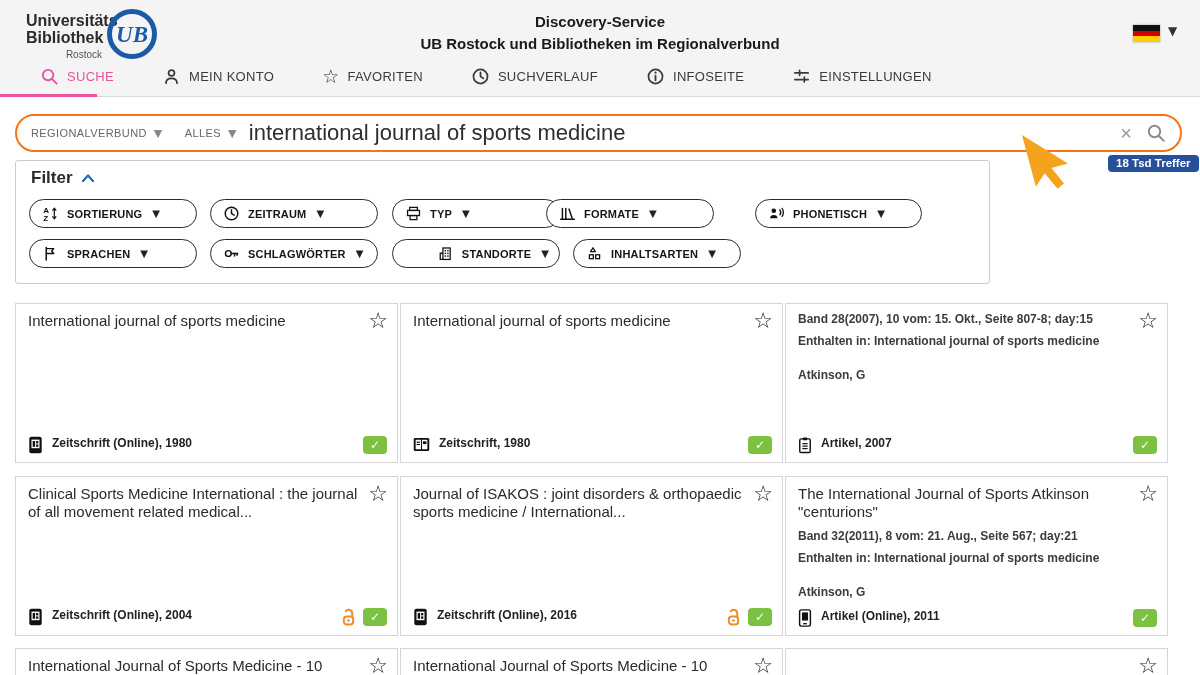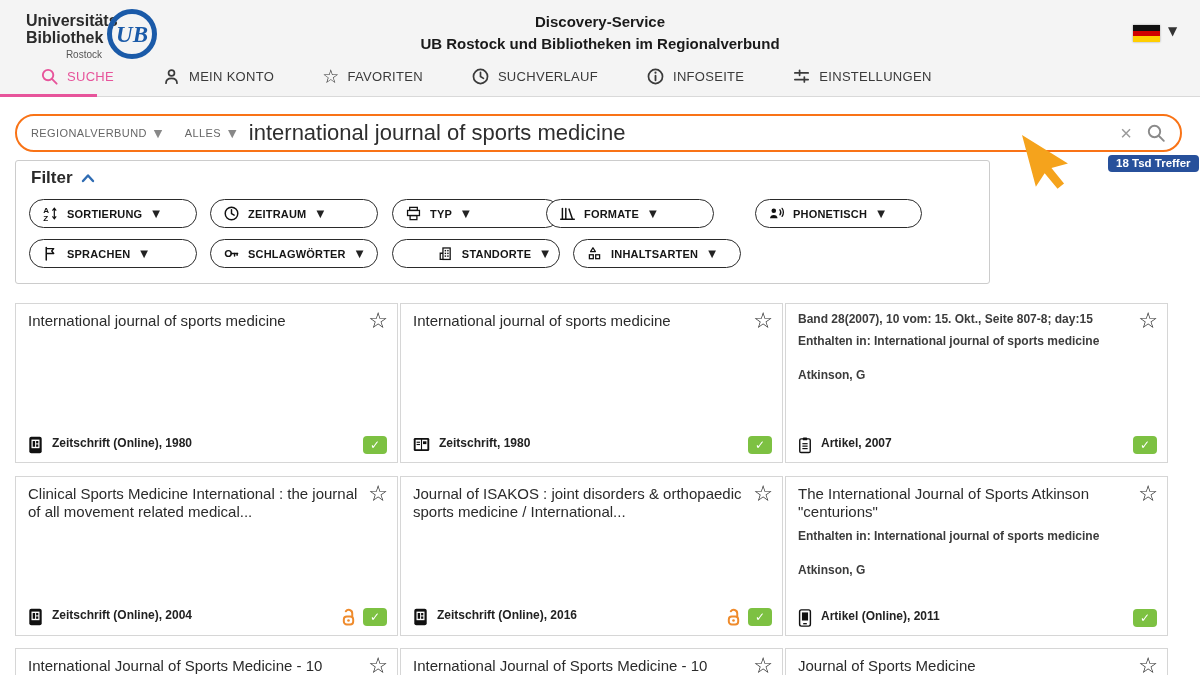--- a/index.html
+++ b/index.html
@@ -394,20 +394,21 @@
         <rect x="3" y="9" width="10" height="8.5" rx="3.2" fill="none" stroke="#ef8b2c" stroke-width="2.1"></rect>
         <circle cx="8" cy="13.2" r="1.4" fill="#ef8b2c"></circle>
           </svg>
       </span>
       <span class="check">✓</span>
     </div>
   </div>
 
   <div class="card" style="left:785px;top:476px;">
     <div class="title">The International Journal of Sports Atkinson "centurions"</div>
+    <div class="meta">Band 32(2011), 8 vom: 21. Aug., Seite 567; day:21</div>
     <div class="meta gap">Enthalten in: International journal of sports medicine</div>
     <div class="meta">Atkinson, G</div>
     <div class="star">☆</div>
     <div class="card-footer">
       <span class="ficon">
         <svg width="14" height="18" viewBox="0 0 14 20">
             <rect x="1" y="1" width="12" height="18" rx="2" fill="none" stroke="#111" stroke-width="1.6"></rect>
         <rect x="3.6" y="3.8" width="6.8" height="9" fill="#111"></rect>
         <line x1="5" y1="16.3" x2="9" y2="16.3" stroke="#111" stroke-width="1.5"></line>
           </svg>
@@ -420,17 +421,16 @@
 
   <div class="card" style="left:15px;top:648px;">
     <div class="title">International Journal of Sports Medicine - 10</div>
     <div class="star">☆</div>
   </div>
   <div class="card" style="left:400px;top:648px;">
     <div class="title">International Journal of Sports Medicine - 10</div>
     <div class="star">☆</div>
   </div>
   <div class="card" style="left:785px;top:648px;">
-    <div class="title">Journal of Sports Medicine</div>
     <div class="star">☆</div>
   </div>
 
 </div>
 
 </body></html>

